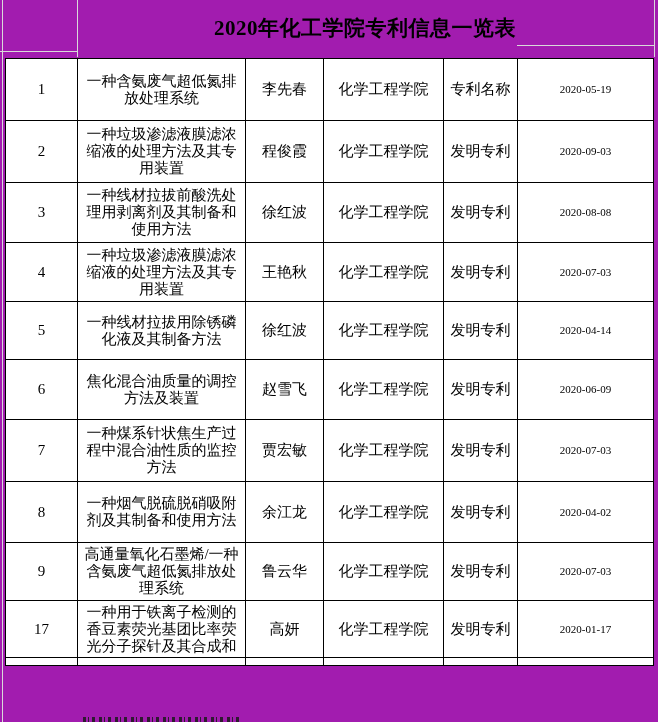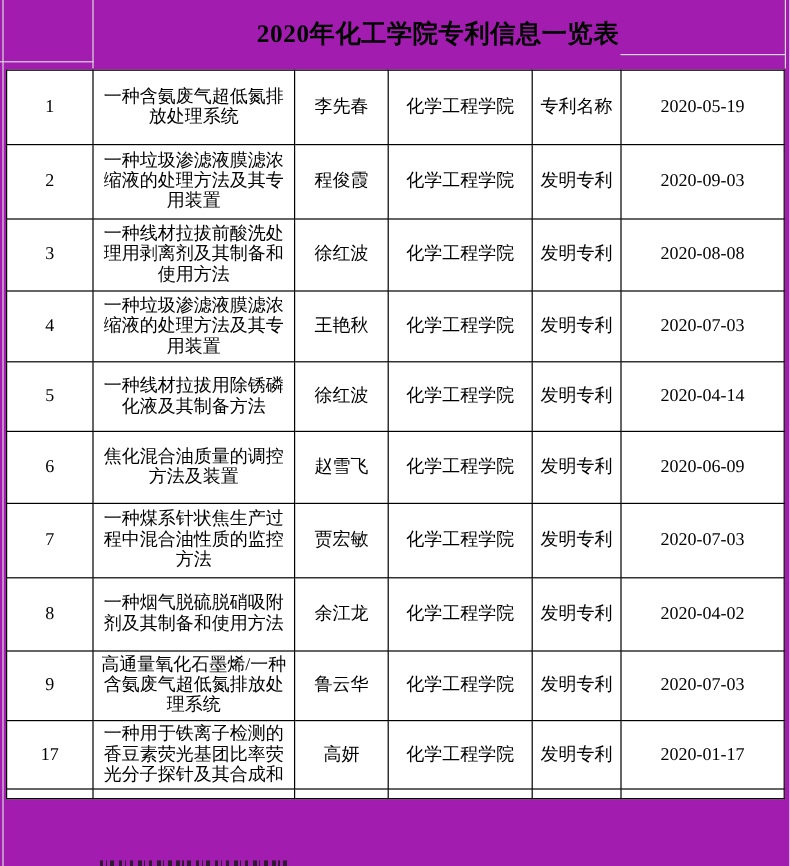--- a/index.html
+++ b/index.html
@@ -30,21 +30,21 @@
   }
   .patents th, .patents td {
     border: 1px solid #000000;
     text-align: center; vertical-align: middle;
     font-size: 15px; line-height: 17px;
     padding: 0 3px; overflow: hidden;
     word-break: break-all;
     background: #ffffff;
   }
   .patents th { font-weight: bold; }
-  .patents td.date { font-size: 15px; white-space: nowrap; }
+  .patents td.date { font-size: 11px; white-space: nowrap; }
 
   
   .clipped-glyph-tops {
     position: absolute; left: 83px; top: 717px; width: 158px; height: 5px;
     background: repeating-linear-gradient(90deg,
       #1a1a1a 0 3px, transparent 3px 5px,
       #1a1a1a 5px 6px, transparent 6px 9px,
       #1a1a1a 9px 12px, transparent 12px 16px);
     opacity: 0.85;
   }

